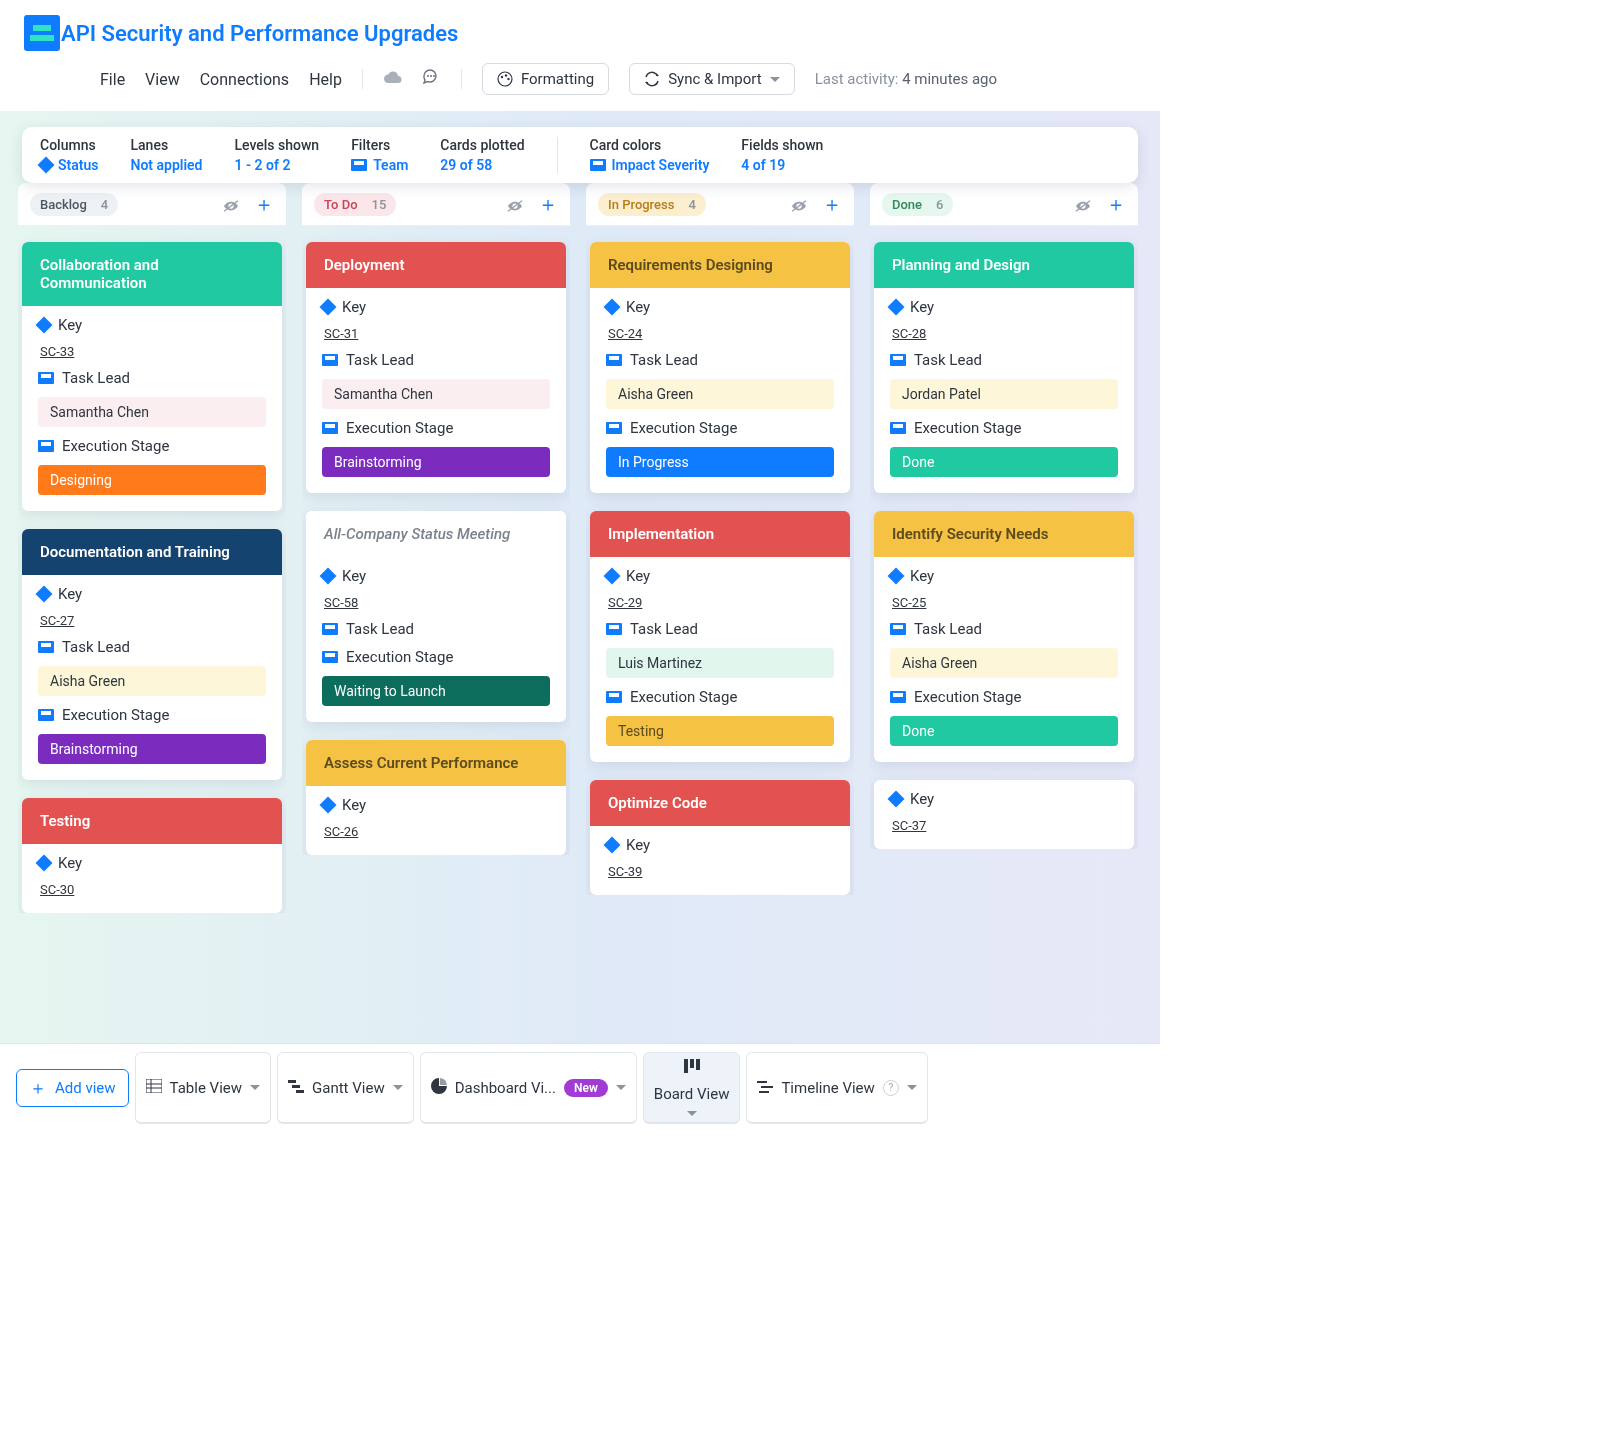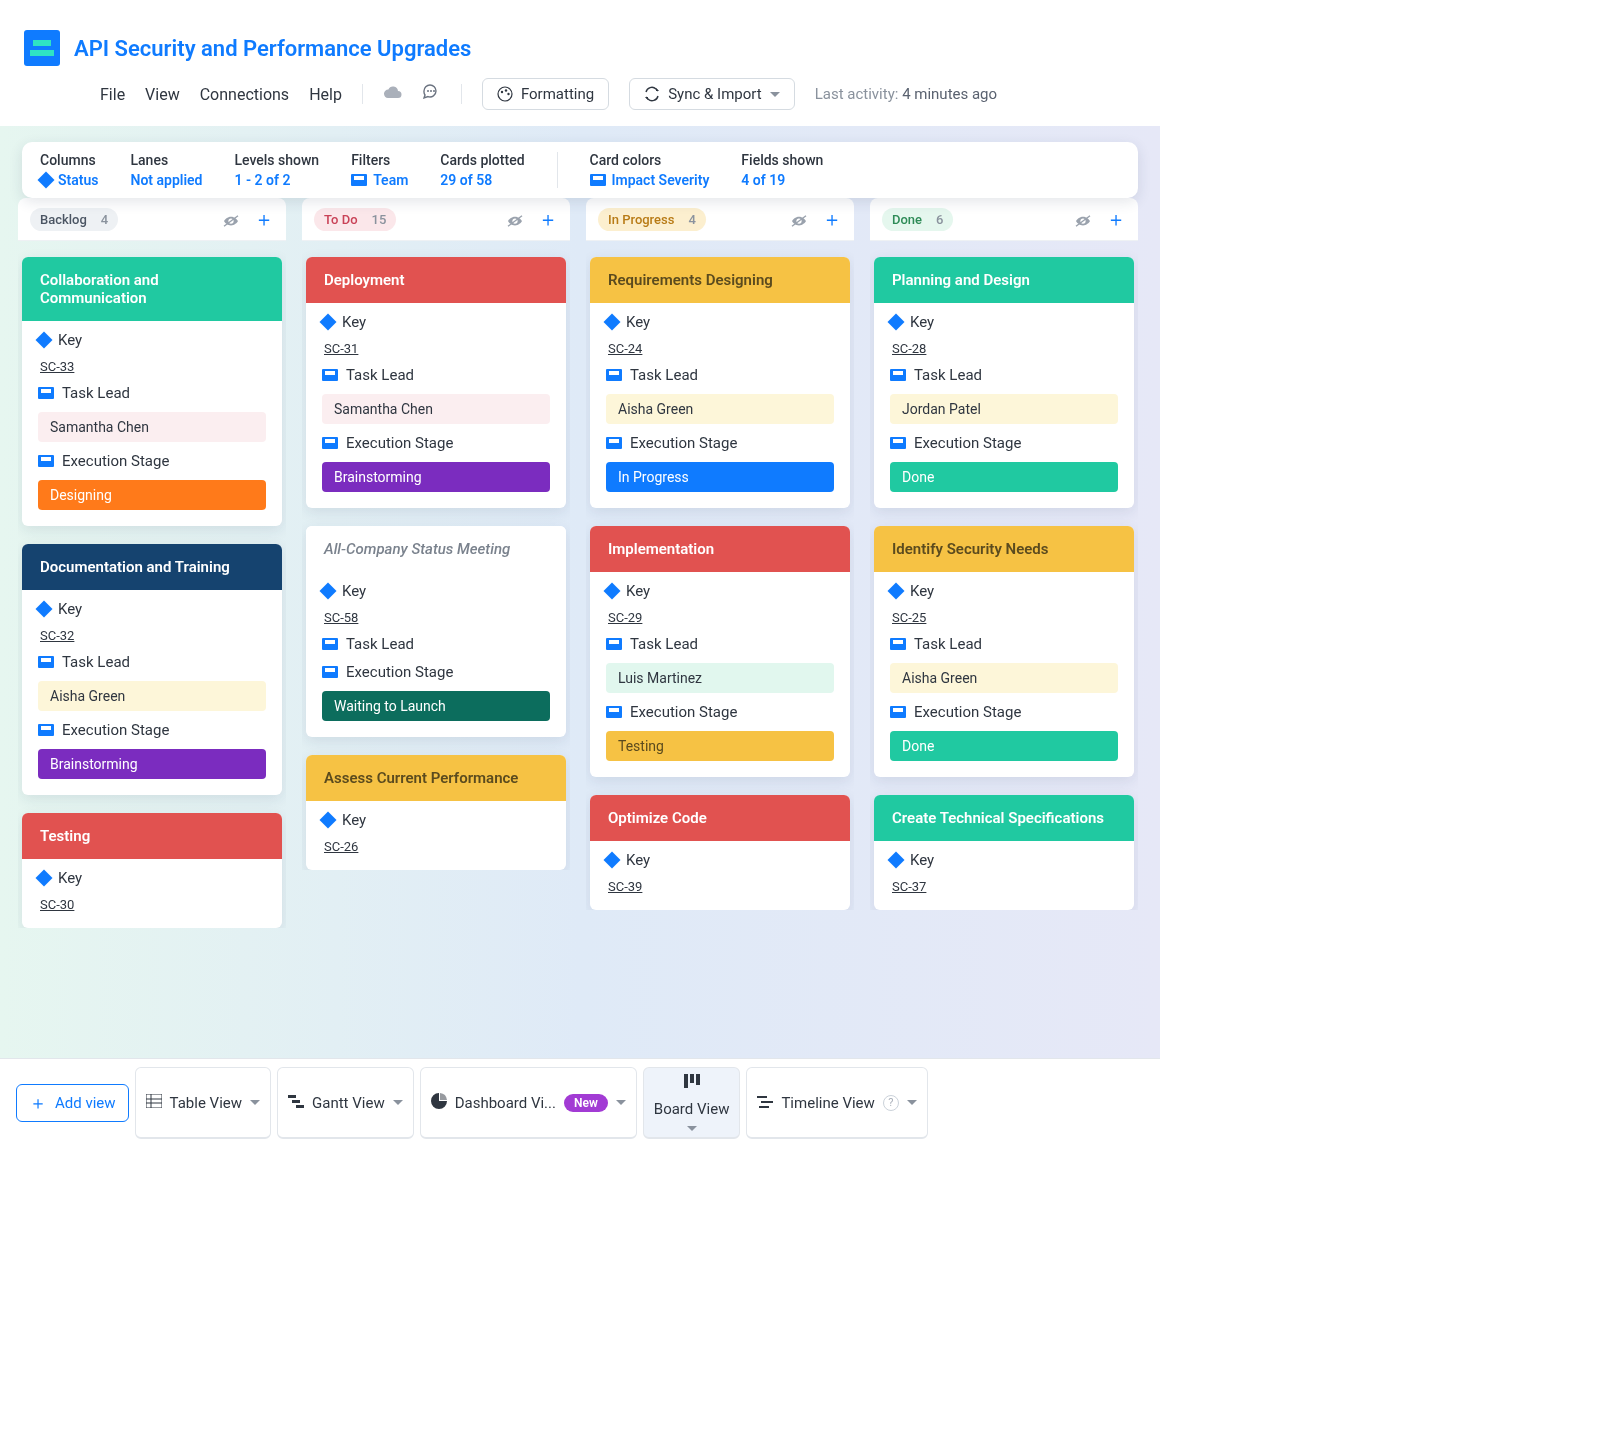--- a/index.html
+++ b/index.html
@@ -1,20 +1,20 @@
 <!DOCTYPE html>
 <html><head>
 <meta charset="utf-8">
 <style>
 * { box-sizing: border-box; margin: 0; padding: 0; }
 body { font-family: -apple-system, BlinkMacSystemFont, "Segoe UI", Roboto, sans-serif; background: #fff; color: #2f3640; width: 1160px; overflow: hidden; }
 .app { background: #fff; border-radius: 12px; overflow: hidden; }
 
 
-.titlebar { display: flex; align-items: center; gap: 14px; padding: 30px 24px 8px; }
+.titlebar { display: flex; align-items: center; gap: 1px; padding: 15px 24px 8px; }
 .logo { width: 36px; height: 36px; background: #0f7bff; border-radius: 3px; display: flex; flex-direction: column; justify-content: center; align-items: center; gap: 4px; padding: 6px; }
 .logo .bar1 { width: 18px; height: 6px; background: #2fe3c3; }
 .logo .bar2 { width: 24px; height: 6px; background: #2fe3c3; }
 .app-title { font-size: 22px; font-weight: 600; color: #0f7bff; }
 
 .menubar { display: flex; align-items: center; gap: 20px; padding: 4px 100px 16px; font-size: 16px; color: #2f3640; }
 .menubar .mitem { cursor: pointer; }
 .menubar .sep { width: 1px; height: 20px; background: #e2e6eb; }
 .menubar .icon { color: #aab0ba; }
 .pillbtn { display: inline-flex; align-items: center; gap: 8px; border: 1px solid #d5dbe1; padding: 6px 14px; border-radius: 6px; font-size: 15px; background: #fff; cursor: pointer; }
@@ -217,21 +217,21 @@
                <span class="chip full c-designing">Designing</span>
               </div>
             </div>
             <div class="card">
               <div class="cardhead h-navy  ">Documentation and Training</div>
       <div class="cardbody">
         <div class="fieldrow">
                   <span class="diamond"></span>
                   <span>Key</span>
                 </div>
-        <a class="keylink">SC-32</a>
+        <a class="keylink">SC-27</a>
                 <div class="fieldrow">
                   <span class="miniblock"></span>
                   <span>Task Lead</span>
                 </div>
                 <span class="chip c-lead-yellow">Aisha Green</span>
                 <div class="fieldrow">
                   <span class="miniblock"></span>
                   <span>Execution Stage</span>
                 </div>
                <span class="chip full c-brainstorm">Brainstorming</span>
@@ -431,21 +431,20 @@
                 </div>
                 <span class="chip c-lead-yellow">Aisha Green</span>
                 <div class="fieldrow">
                   <span class="miniblock"></span>
                   <span>Execution Stage</span>
                 </div>
                <span class="chip full c-done">Done</span>
               </div>
             </div>
             <div class="card">
-              <div class="cardhead h-green  ">Create Technical Specifications</div>
       <div class="cardbody">
         <div class="fieldrow">
                   <span class="diamond"></span>
                   <span>Key</span>
                 </div>
         <a class="keylink">SC-37</a>
               </div>
             </div>
           </div>
         </div>

